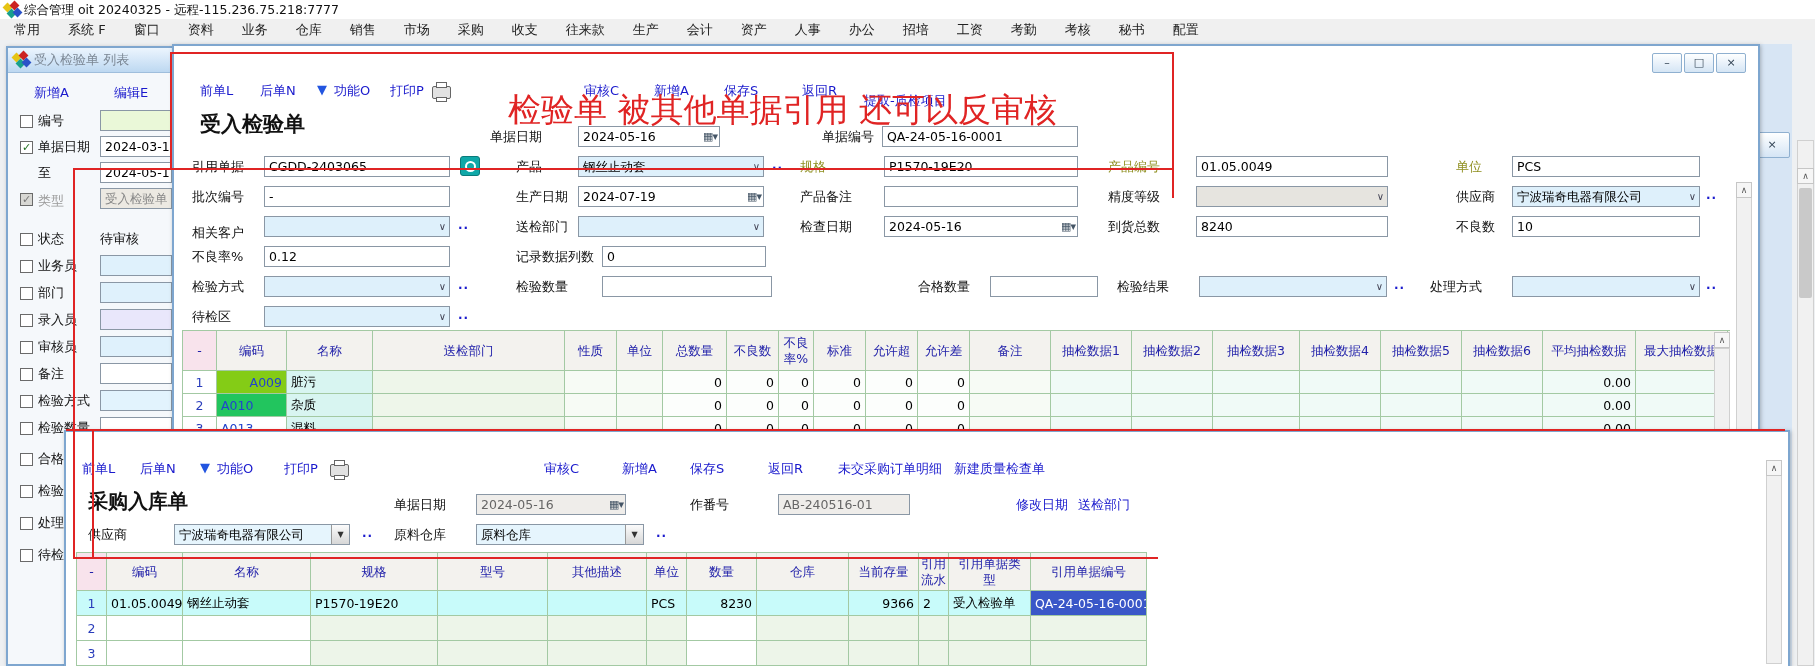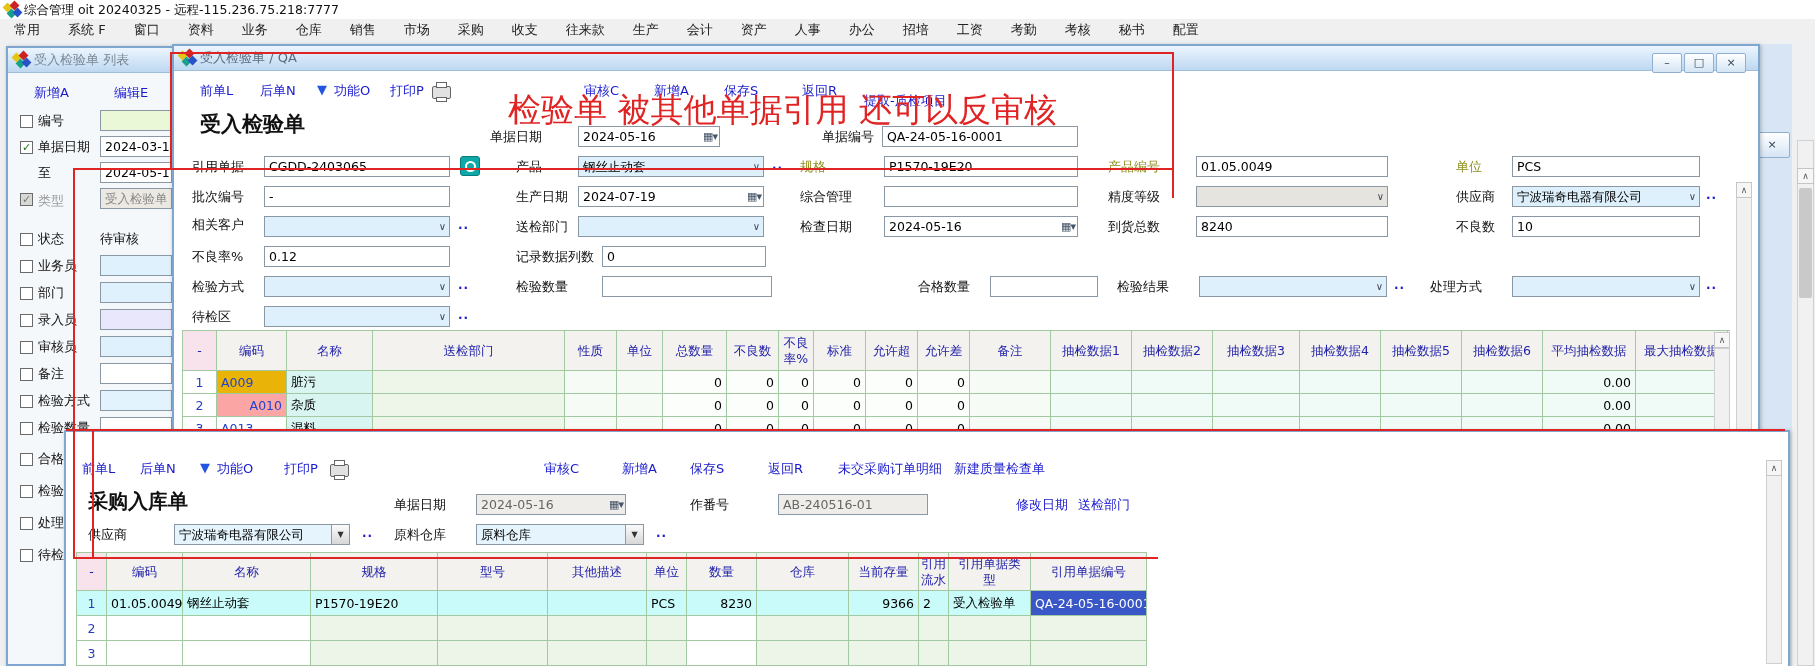--- a/index.html
+++ b/index.html
@@ -135,29 +135,20 @@
         <span class="ck" style="left: 12px; top: 469px;"></span>
         <span class="plb" style="left: 30px; top: 466px;">处理方式</span>
         <div class="bx" style="left: 92px; top: 464px; width: 72px; background: rgb(226, 243, 253);"></div>
         <span class="ck" style="left: 12px; top: 501px;"></span>
         <span class="plb" style="left: 30px; top: 498px;">待检区</span>
         <div class="bx" style="left: 92px; top: 496px; width: 72px; background: rgb(226, 243, 253);"></div>
       </div>
   </div>
 
   <div class="win" id="qawin" style="left:172px;top:44px;width:1584px;height:622px;z-index:10;">
-    <div class="tbar">
-      <span class="lg" style="left:5px;top:4px;">
-          <i class="a"></i>
-          <i class="b"></i>
-          <i class="c"></i>
-          <i class="d"></i>
-        </span>
-      <span class="t" style="color:#5a6b7d;">受入检验单 / QA</span>
-    </div>
     <span class="wbtn" style="left:1478px;top:7px;">–</span>
     <span class="wbtn" style="left:1510px;top:7px;">□</span>
     <span class="wbtn" style="left:1542px;top:7px;">×</span>
 
     <span class="lnk" style="left:26px;top:36px;">前单L</span>
     <span class="lnk" style="left:86px;top:36px;">后单N</span>
     <span class="funcarrow" style="left:143px;top:36px;">▼</span>
     <span class="lnk" style="left:160px;top:36px;">功能O</span>
     <span class="lnk" style="left:216px;top:36px;">打印P</span>
     <span class="printer" style="left:258px;top:40px;"></span>
@@ -184,29 +175,29 @@
     <div class="bx" style="left:710px;top:110px;width:194px;">P1570-19E20</div>
     <span class="lb olv" style="left:934px;top:110px;">产品编号</span>
     <div class="bx" style="left:1022px;top:110px;width:192px;">01.05.0049</div>
     <span class="lb olv" style="left:1282px;top:110px;">单位</span>
     <div class="bx" style="left:1338px;top:110px;width:188px;">PCS</div>
 
     <span class="lb" style="left:18px;top:140px;">批次编号</span>
     <div class="bx" style="left:90px;top:140px;width:186px;">-</div>
     <span class="lb" style="left:342px;top:140px;">生产日期</span>
     <div class="bx dt" style="left:404px;top:140px;width:186px;">2024-07-19</div>
-    <span class="lb" style="left:626px;top:140px;">综合管理</span>
+    <span class="lb" style="left:626px;top:140px;">产品备注</span>
     <div class="bx" style="left:710px;top:140px;width:194px;"></div>
     <span class="lb" style="left:934px;top:140px;">精度等级</span>
     <div class="bx cmb gray" style="left:1022px;top:140px;width:192px;"></div>
     <span class="lb" style="left:1282px;top:140px;">供应商</span>
     <div class="bx cmb" style="left:1338px;top:140px;width:188px;">宁波瑞奇电器有限公司</div>
     <span class="dots" style="left:1532px;top:142px;">..</span>
 
-    <span class="lb" style="left:18px;top:168px;">相关客户</span>
+    <span class="lb" style="left:18px;top:176px;">相关客户</span>
     <div class="bx cmb" style="left:90px;top:170px;width:186px;"></div>
     <span class="dots" style="left:284px;top:172px;">..</span>
     <span class="lb" style="left:342px;top:170px;">送检部门</span>
     <div class="bx cmb" style="left:404px;top:170px;width:186px;"></div>
     <span class="lb" style="left:626px;top:170px;">检查日期</span>
     <div class="bx dt" style="left:710px;top:170px;width:194px;">2024-05-16</div>
     <span class="lb" style="left:934px;top:170px;">到货总数</span>
     <div class="bx" style="left:1022px;top:170px;width:192px;">8240</div>
     <span class="lb" style="left:1282px;top:170px;">不良数</span>
     <div class="bx" style="left:1338px;top:170px;width:188px;">10</div>
@@ -283,21 +274,21 @@
               <th>抽检数据5</th>
               <th>抽检数据6</th>
               <th>平均抽检数据</th>
               <th>最大抽检数据</th>
               <th>最小抽检数据</th>
             </tr>
           </thead>
           <tbody>
             <tr style="height: 23px;">
               <td style="text-align: center; background: rgb(255, 255, 255); color: rgb(42, 61, 187);">1</td>
-              <td style="text-align: left; background: #eab308; color: rgb(34, 68, 204);">A009</td>
+              <td style="text-align: right; background: #84cc16; color: rgb(34, 68, 204);">A009</td>
               <td style="text-align: left; background: rgb(216, 245, 241);">脏污</td>
               <td style="text-align: left; background: rgb(238, 246, 234);"></td>
               <td style="text-align: left; background: rgb(247, 251, 245);"></td>
               <td style="text-align: left; background: rgb(247, 251, 245);"></td>
               <td style="text-align: right; background: rgb(252, 254, 252);">0</td>
               <td style="text-align: right; background: rgb(252, 254, 252);">0</td>
               <td style="text-align: right; background: rgb(252, 254, 252);">0</td>
               <td style="text-align: right; background: rgb(252, 254, 252);">0</td>
               <td style="text-align: right; background: rgb(252, 254, 252);">0</td>
               <td style="text-align: right; background: rgb(252, 254, 252);">0</td>
@@ -307,21 +298,21 @@
               <td style="text-align: right; background: rgb(240, 250, 247);"></td>
               <td style="text-align: right; background: rgb(240, 250, 247);"></td>
               <td style="text-align: right; background: rgb(240, 250, 247);"></td>
               <td style="text-align: right; background: rgb(240, 250, 247);"></td>
               <td style="text-align: right; background: rgb(240, 250, 247);">0.00</td>
               <td style="text-align: right; background: rgb(240, 250, 247);">0</td>
               <td style="text-align: right; background: rgb(240, 250, 247);"></td>
             </tr>
             <tr style="height: 23px;">
               <td style="text-align: center; background: rgb(255, 255, 255); color: rgb(42, 61, 187);">2</td>
-              <td style="text-align: right; background: #fca5a5; color: rgb(34, 68, 204);">A010</td>
+              <td style="text-align: left; background: #22c55e; color: rgb(34, 68, 204);">A010</td>
               <td style="text-align: left; background: rgb(216, 245, 241);">杂质</td>
               <td style="text-align: left; background: rgb(238, 246, 234);"></td>
               <td style="text-align: left; background: rgb(247, 251, 245);"></td>
               <td style="text-align: left; background: rgb(247, 251, 245);"></td>
               <td style="text-align: right; background: rgb(252, 254, 252);">0</td>
               <td style="text-align: right; background: rgb(252, 254, 252);">0</td>
               <td style="text-align: right; background: rgb(252, 254, 252);">0</td>
               <td style="text-align: right; background: rgb(252, 254, 252);">0</td>
               <td style="text-align: right; background: rgb(252, 254, 252);">0</td>
               <td style="text-align: right; background: rgb(252, 254, 252);">0</td>
@@ -388,21 +379,21 @@
     <span class="lnk" style="left:624px;top:28px;">保存S</span>
     <span class="lnk" style="left:702px;top:28px;">返回R</span>
     <span class="lnk" style="left:772px;top:28px;">未交采购订单明细</span>
     <span class="lnk" style="left:888px;top:28px;">新建质量检查单</span>
 
     <div class="abs" style="left:22px;top:56px;font-size:20px;font-weight:bold;color:#111;">采购入库单</div>
 
     <span class="lb" style="left:328px;top:62px;">单据日期</span>
     <div class="bx dt dis" style="left:410px;top:62px;width:150px;">2024-05-16</div>
     <span class="lb" style="left:624px;top:62px;">作番号</span>
-    <div class="bx dis" style="left:712px;top:62px;width:150px;">AB-240516-01</div>
+    <div class="bx dis" style="left:712px;top:62px;width:132px;">AB-240516-01</div>
     <span class="lnk" style="left:950px;top:64px;">修改日期</span>
     <span class="lnk" style="left:1012px;top:64px;">送检部门</span>
 
     <span class="lb" style="left:22px;top:92px;">供应商</span>
     <div class="bx cmb2" style="left:108px;top:92px;width:176px;">宁波瑞奇电器有限公司</div>
     <span class="dots" style="left:296px;top:94px;">..</span>
     <span class="lb" style="left:328px;top:92px;">原料仓库</span>
     <div class="bx cmb2" style="left:410px;top:92px;width:168px;">原料仓库</div>
     <span class="dots" style="left:590px;top:94px;">..</span>
 

